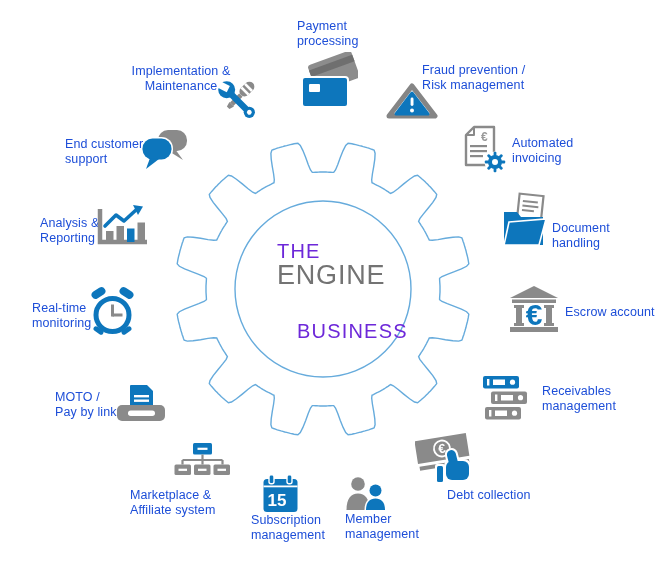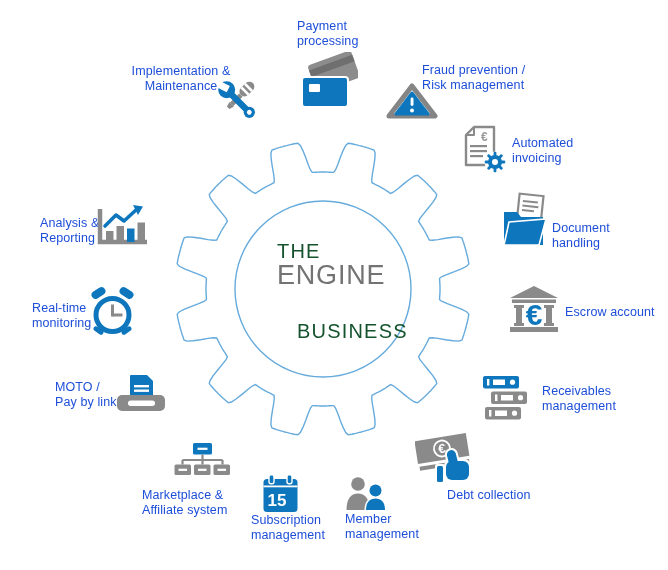--- a/index.html
+++ b/index.html
@@ -7,21 +7,21 @@
     position:relative;width:668px;height:570px;overflow:hidden;
     font-family:"Liberation Sans",sans-serif;background:#fff;
   }
   #gear-layer{position:absolute;left:0;top:0;z-index:0;}
   .item{position:absolute;z-index:2;}
   .item .lbl{
     position:absolute;color:#1d4ed8;font-size:12.5px;line-height:15px;
     white-space:pre-line;letter-spacing:.1px;
   }
   .item svg{position:absolute;display:block;}
-  .center-line{position:absolute;z-index:1;color:#14532d;letter-spacing:1.2px;line-height:1;}
+  .center-line{position:absolute;z-index:1;color:#6d28d9;letter-spacing:1.2px;line-height:1;}
   #ctr-the{left:277px;top:241px;font-size:20px;}
   #ctr-engine{left:277px;top:262px;font-size:27px;color:#737373;letter-spacing:.8px;}
   #ctr-foryour{left:264px;top:296px;font-size:20px;}
   #ctr-business{left:297px;top:321px;font-size:20px;}
   .tc{text-align:center;}
 </style>
 </head>
 <body>
 
 <div id="canvas">
@@ -197,25 +197,25 @@
         <rect x="0.5" y="21.5" width="16.5" height="10.5" rx="1.5"></rect>
         <rect x="20" y="21.5" width="16.5" height="10.5" rx="1.5"></rect>
         <rect x="39.5" y="21.5" width="16.5" height="10.5" rx="1.5"></rect>
       </g>
       <g fill="#fff">
         <rect x="4.5" y="25.7" width="8.5" height="2.2"></rect>
         <rect x="24" y="25.7" width="8.5" height="2.2"></rect>
         <rect x="43.5" y="25.7" width="8.5" height="2.2"></rect>
       </g>
     </svg>
-    <div class="lbl" style="left:12px;top:47px;">Marketplace &amp;
+    <div class="lbl" style="left:0;top:47px;">Marketplace &amp;
 Affiliate system</div>
   </div>
 
-  <div class="item" style="left:53px;top:374px;width:120px;height:45px;">
+  <div class="item" style="left:53px;top:384px;width:120px;height:45px;">
     <div class="lbl" style="left:2px;top:6px;">MOTO /
 Pay by link</div>
     <svg style="left:63px;top:1px;" width="51" height="37" viewBox="0 0 51 37">
       <rect x="14" y="0" width="23" height="22" rx="1" fill="#0d76bc"></rect>
       <path d="M31 0 L37 0 L37 6 Z" fill="#fff"></path>
       <rect x="18" y="10" width="15" height="2.4" fill="#fff"></rect>
       <rect x="18" y="14.5" width="15" height="2.4" fill="#fff"></rect>
       <rect x="1" y="20" width="48" height="16" rx="5" fill="#8a8a8a"></rect>
       <rect x="12" y="25.5" width="27" height="5.5" rx="2.7" fill="#fff"></rect>
     </svg>
@@ -242,20 +242,32 @@
       <path d="M4 7 V40 H51" stroke="#8a8a8a" stroke-width="4.5" fill="none"></path>
       <rect x="10" y="29" width="7.5" height="11" fill="#8a8a8a"></rect>
       <rect x="20.5" y="24" width="7.5" height="16" fill="#8a8a8a"></rect>
       <rect x="31" y="26.5" width="7.5" height="13.5" fill="#0d76bc"></rect>
       <rect x="41.5" y="20.5" width="7.5" height="19.5" fill="#8a8a8a"></rect>
       <path d="M9 24 L20 13 L28 19 L40 8" stroke="#0d76bc" stroke-width="3.6" fill="none" stroke-linecap="round" stroke-linejoin="round"></path>
       <path d="M37 3 L47 4.5 L42 13 Z" fill="#0d76bc"></path>
     </svg>
   </div>
 
+  <div class="item" style="left:63px;top:128px;width:130px;height:50px;">
+    <div class="lbl" style="left:2px;top:9px;">End customer
+support</div>
+    <svg style="left:78px;top:1px;" width="47" height="43" viewBox="0 0 47 43">
+      <rect x="17" y="1" width="29" height="21" rx="10" fill="#8a8a8a"></rect>
+      <path d="M34 20 L42 31 L26 21 Z" fill="#8a8a8a"></path>
+      <rect x="0" y="8" width="32" height="24" rx="11.5" fill="#fff"></rect>
+      <path d="M8 28 L3 42 L20 30 Z" fill="#fff"></path>
+      <rect x="1.5" y="9.5" width="29" height="21" rx="10" fill="#0d76bc"></rect>
+      <path d="M9 29 L5 40 L18 30 Z" fill="#0d76bc"></path>
+    </svg>
+  </div>
 
   <div class="item" style="left:128px;top:62px;width:140px;height:70px;">
     <div class="lbl tc" style="left:0px;top:2px;width:106px;">Implementation &amp;
 Maintenance</div>
     <svg style="left:88px;top:15px;" width="45" height="49" viewBox="0 0 45 49">
       <g transform="rotate(-45 27 16)">
         <polygon points="6,14.2 11,12.8 11,19.2 6,17.8" fill="#8a8a8a"></polygon>
         <rect x="11" y="13.6" width="13" height="4.8" fill="#8a8a8a"></rect>
         <rect x="24" y="11" width="17" height="10" rx="5" fill="#8a8a8a"></rect>
         <rect x="28.5" y="11" width="2.6" height="10" fill="#fff"></rect>

